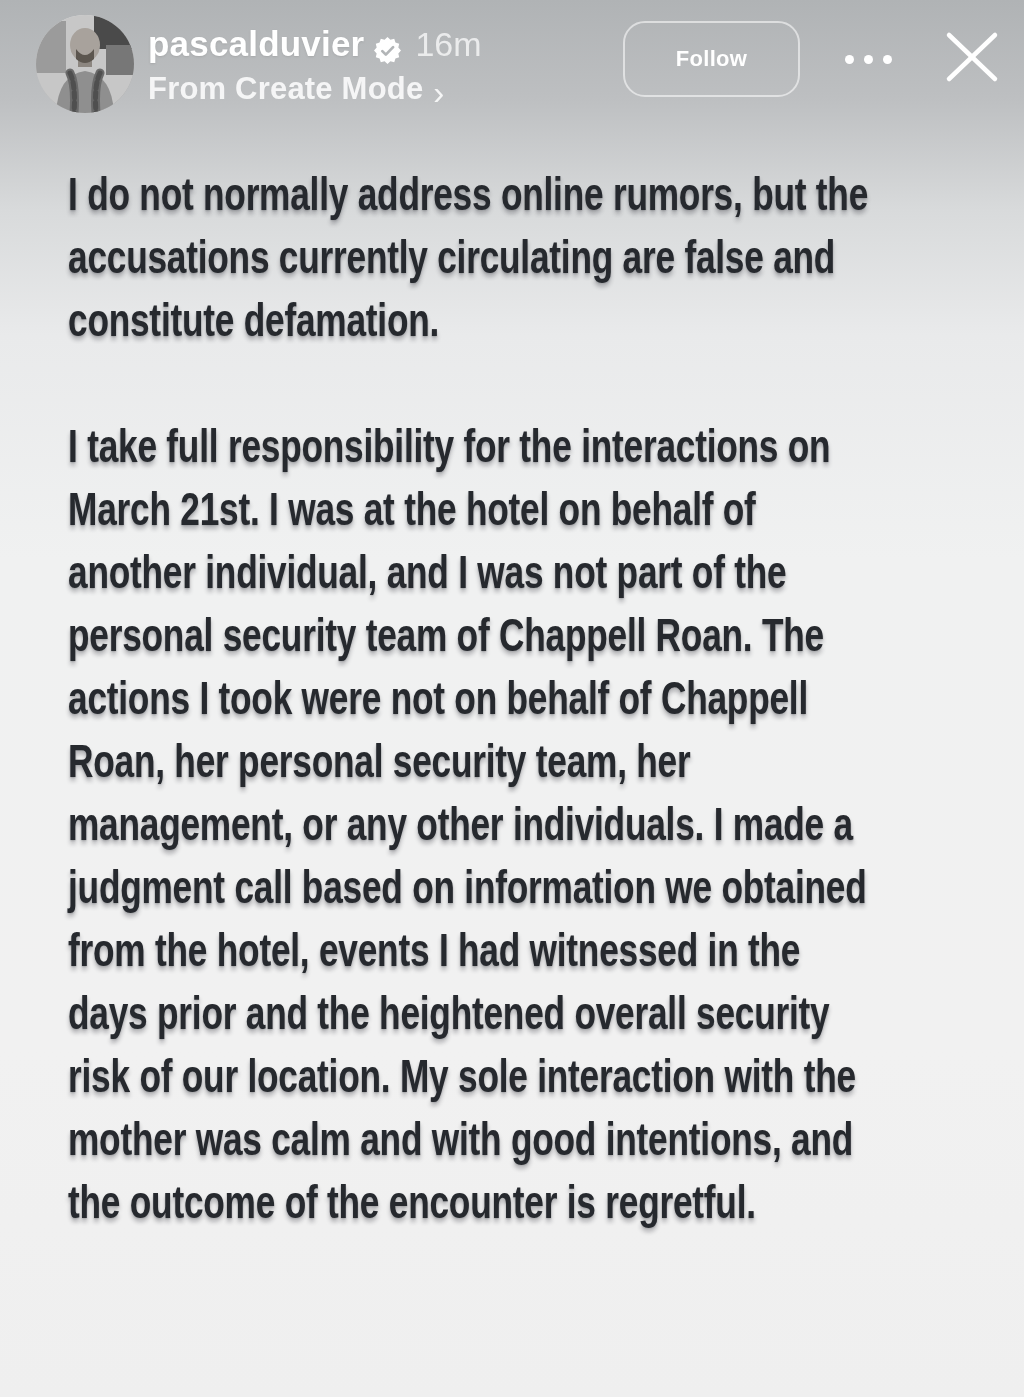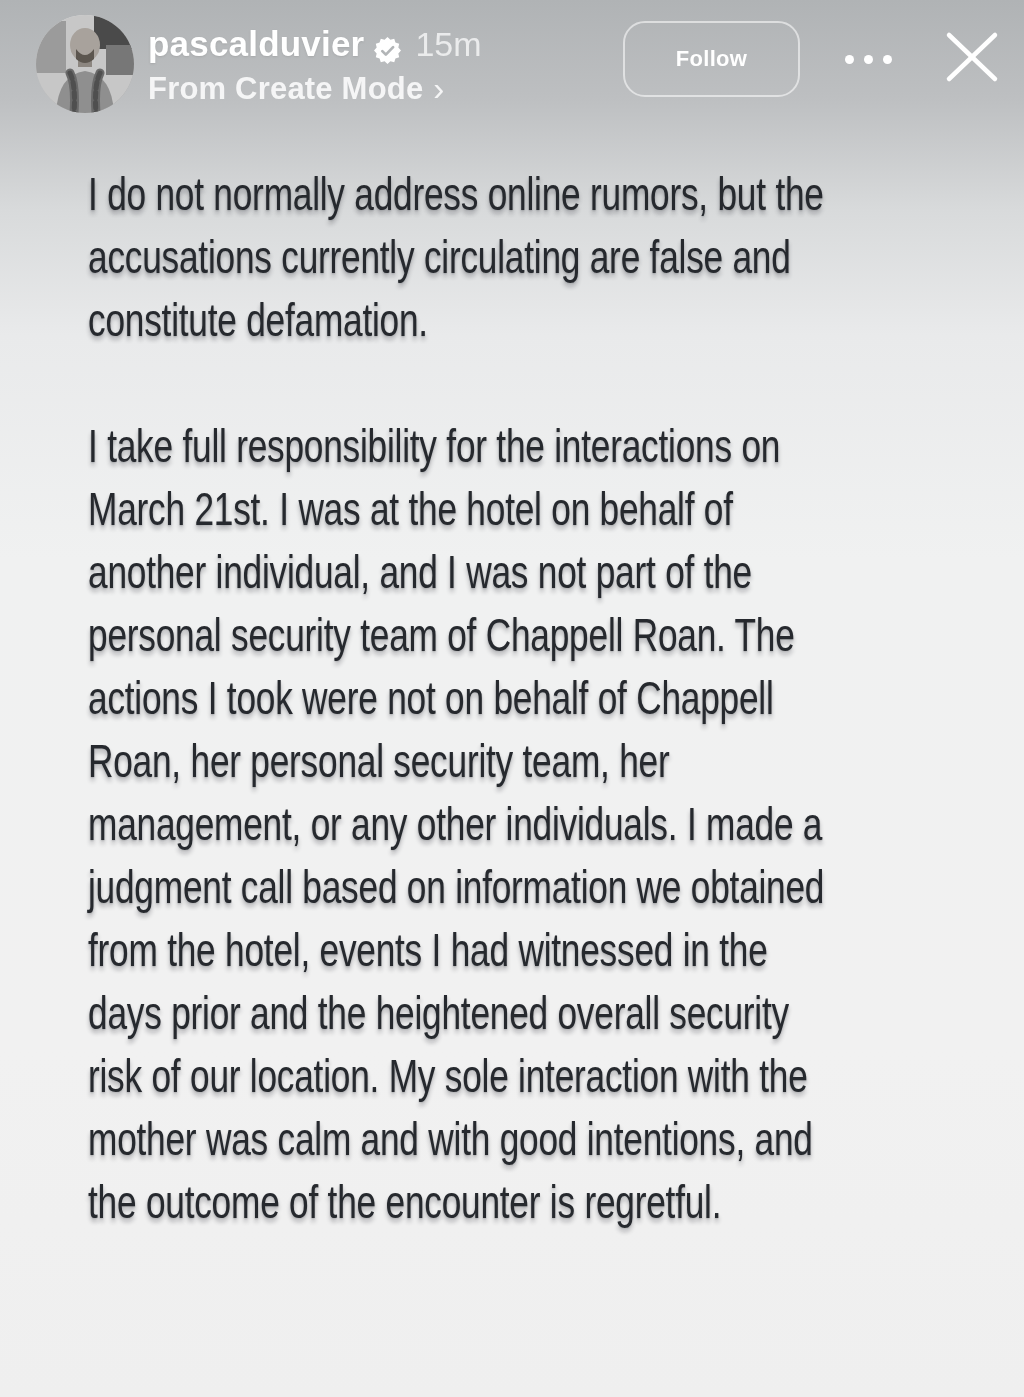--- a/index.html
+++ b/index.html
@@ -39,21 +39,21 @@
     letter-spacing: 0.2px; cursor: pointer;
     text-shadow: 0 1px 2px rgba(120,120,120,0.25);
   }
   .badge { margin-left: 10px; display: inline-flex; }
   .badge svg { width: 27px; height: 27px; }
   .timestamp {
     margin-left: 14px; font-size: 34px; font-weight: 400;
     color: rgba(255,255,255,0.72);
   }
   .row2 {
-    margin-top: 7px; display: flex; align-items: center;
+    margin-top: 7px; display: flex; align-items: flex-end;
     font-size: 31px; font-weight: 700; color: rgba(255,255,255,0.85);
     cursor: pointer; letter-spacing: 0.2px;
   }
   .chev { margin-left: 10px; font-weight: 400; font-size: 33px; line-height: 28px; }
 
   .follow {
     position: absolute; left: 623px; top: 21px;
     width: 177px; height: 76px;
     background: transparent;
     border: 2.5px solid rgba(255,255,255,0.55);
@@ -69,23 +69,22 @@
     height: 12px; cursor: pointer; padding: 4px 0;
   }
   .dots i { width: 9px; height: 9px; border-radius: 50%; background: #ffffff; }
 
   .close { position: absolute; left: 944px; top: 31px; width: 56px; height: 52px; cursor: pointer; }
   .close svg { display: block; width: 100%; height: 100%; }
 
   
   .body-text {
     position: absolute; left: 68px; top: 162px; right: 0;
-    color: #26292e; font-weight: 400;
+    color: #26292e; font-weight: 700;
     text-shadow: 0 4px 5px rgba(35,38,45,0.30), 0 1px 2px rgba(35,38,45,0.20);
-    margin-left: 20px;
   }
   .para { display: block; }
   .para + .para { margin-top: 63px; }
   .line {
     font-size: 47px; line-height: 63px; white-space: nowrap;
     letter-spacing: -0.3px;
     transform: scaleX(0.75); transform-origin: 0 50%;
   }
 </style>
 </head>
@@ -113,21 +112,21 @@
 
     <div class="header-info">
       <div class="row1">
         <span class="username">pascalduvier</span>
         <span class="badge">
           <svg viewBox="0 0 26 26">
             <polygon fill="#ffffff" points="26,13 23.43,15.8 24.26,19.5 20.64,20.64 19.5,24.26 15.8,23.43 13,26 10.2,23.43 6.5,24.26 5.36,20.64 1.74,19.5 2.57,15.8 0,13 2.57,10.2 1.74,6.5 5.36,5.36 6.5,1.74 10.2,2.57 13,0 15.8,2.57 19.5,1.74 20.64,5.36 24.26,6.5 23.43,10.2"></polygon>
             <path d="M8 13.6 L11.4 17 L18.4 9.8" fill="none" stroke="#b2b5b7" stroke-width="2.6" stroke-linecap="round" stroke-linejoin="round"></path>
           </svg>
         </span>
-        <span class="timestamp">15m</span>
+        <span class="timestamp">16m</span>
       </div>
       <div class="row2">
         <span>From Create Mode</span>
         <span class="chev">›</span>
       </div>
     </div>
 
     <button class="follow">Follow</button>
 
     <div class="dots">

